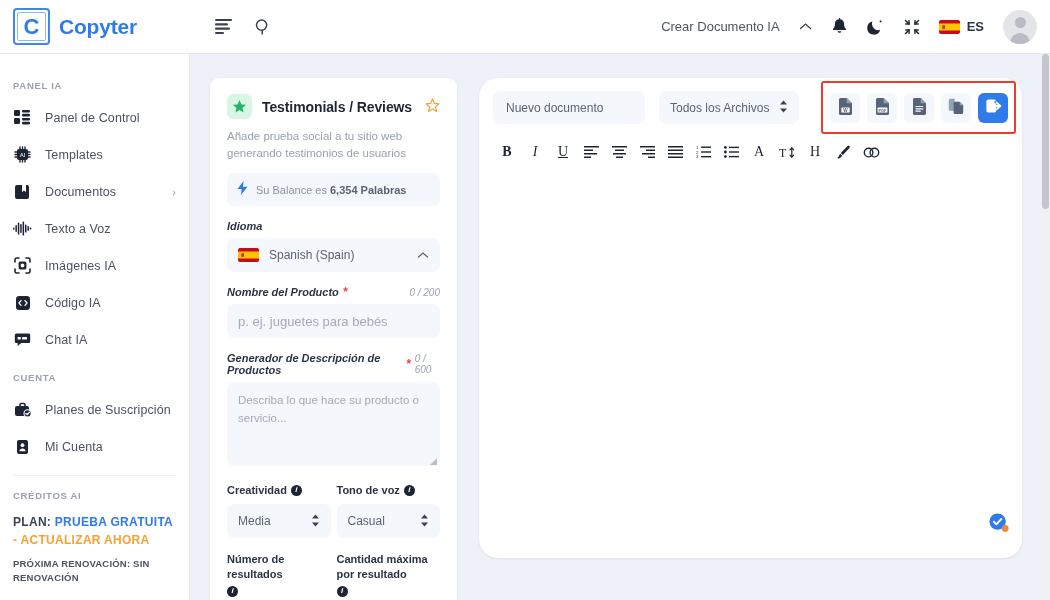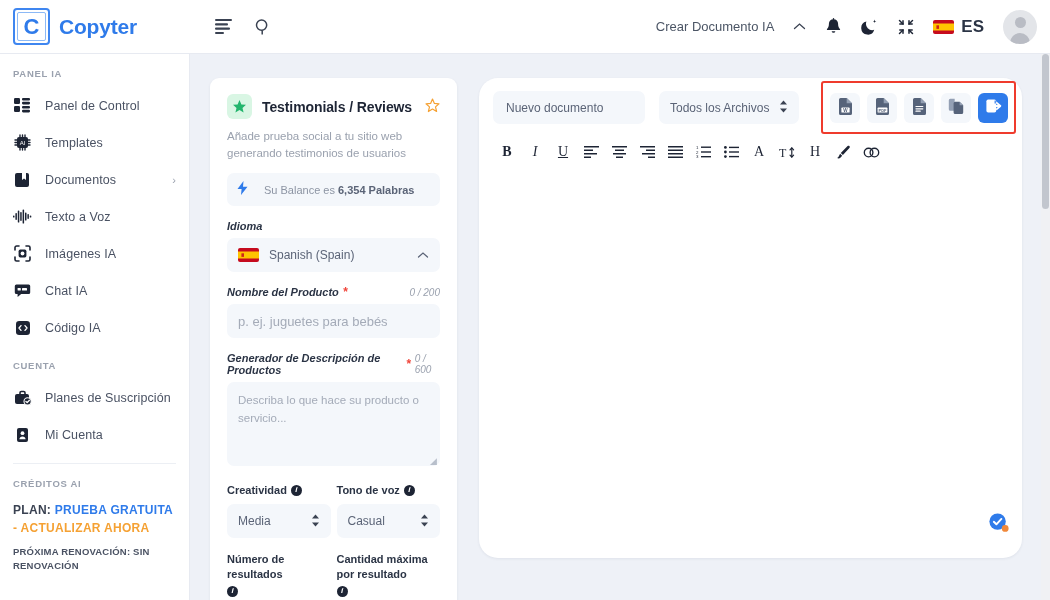--- a/index.html
+++ b/index.html
@@ -28,38 +28,38 @@
   .logo-letter { font-size:22px; font-weight:700; color:#2f7bea; line-height:1; position:relative; z-index:1; }
   .brand-name { font-size:21px; font-weight:700; color:#2f7bea; letter-spacing:-.2px; }
 
   .hdr-left { display:flex; align-items:center; gap:20px; padding-left:25px; }
   .hdr-ico { color:#3a4252; display:flex; align-items:center; cursor:pointer; }
   .hdr-right { margin-left:auto; display:flex; align-items:center; gap:19px; padding-right:13px; }
   .create-doc { font-size:13px; color:#4b5565; cursor:pointer; }
   .chev-up { color:#3a4252; font-size:11px; cursor:pointer; display:flex; }
   .lang-wrap { display:flex; align-items:center; gap:7px; cursor:pointer; }
   .flag { width:21px; height:14px; border-radius:2px; overflow:hidden; display:block; flex-shrink:0; }
-  .lang-code { font-size:17px; font-weight:600; color:#2b3445; }
+  .lang-code { font-size:13px; font-weight:600; color:#2b3445; }
   .avatar {
     width:34px; height:34px; border-radius:50%; background:#e3e5e9;
     display:flex; align-items:flex-end; justify-content:center; overflow:hidden; cursor:pointer;
   }
   .av-head{ width:11px;height:11px;border-radius:50%;background:#b9bcc4; position:absolute; top:7px;}
   .av-body{ width:20px;height:11px;border-radius:11px 11px 0 0;background:#b9bcc4;}
   .avatar-in{position:relative;width:34px;height:34px;display:flex;align-items:flex-end;justify-content:center;}
 
   
   .body-row { display:flex; flex:1; min-height:0; }
 
   
   .sidebar {
     width:190px; min-width:190px; background:#fff; border-right:1px solid #e7eaf1;
     padding-top:14px; overflow:hidden;
   }
-  .side-cap { font-size:9.5px; font-weight:700; color:#9aa1ae; letter-spacing:.7px; padding:0 0 8px 13px; }
+  .side-cap { font-size:9.5px; font-weight:700; color:#9aa1ae; letter-spacing:.7px; padding:0 0 8px 13px;margin-top:12px; }
   .side-item {
     display:flex; align-items:center; gap:13px; padding:9px 13px; cursor:pointer; position:relative;
   }
   .side-ico { width:19px; height:19px; display:flex; align-items:center; justify-content:center; color:#2b3445; flex-shrink:0;}
   .side-label { font-size:12.5px; color:#4a5263; letter-spacing:.1px; }
   .side-arrow { margin-left:auto; color:#9aa1ae; font-size:11px; }
   .side-div { height:1px; background:#eceff4; margin:10px 13px 0 13px; }
   .cap-mt { margin-top:14px; }
   .credit-block { padding:4px 13px 0 13px; }
   .credit-line { font-size:12px; font-weight:700; letter-spacing:.3px; line-height:1.5; color:#3a4252; }
@@ -76,21 +76,21 @@
     padding:16px 17px 18px 17px; box-shadow:0 1px 3px rgba(30,40,70,.07);
     height:max-content;
   }
   .fc-head { display:flex; align-items:center; gap:10px; }
   .fc-badge { width:25px;height:25px;border-radius:6px;background:#d9f6e4;display:flex;align-items:center;justify-content:center;flex-shrink:0;}
   .fc-title { font-size:14px; font-weight:700; color:#1d2434; letter-spacing:-.1px;}
   .fc-star { margin-left:auto; color:#f5a133; font-size:15px; cursor:pointer; line-height:1;}
   .fc-desc { font-size:11.5px; color:#9aa1ae; line-height:1.45; margin-top:9px; }
   .balance {
     margin-top:12px; background:#f4f7fb; border-radius:7px; padding:8px 10px;
-    display:flex; align-items:center; gap:16px;
+    display:flex; align-items:center; gap:8px;
   }
   .balance-txt { font-size:11px; color:#8c94a3; }
   .balance-txt b { color:#5b6477; }
 
   .f-label { font-size:11px; font-weight:700; color:#2b3445; margin-top:14px; margin-bottom:6px; display:flex; align-items:center; gap:4px;font-style:italic;}
   .req { color:#f0453a; font-size:12px; line-height:1; }
   .counter { margin-left:auto; font-size:10px; font-weight:400; color:#9aa1ae; }
   .select-box {
     background:#f4f7fb; border-radius:7px; height:34px; display:flex; align-items:center;
     padding:0 11px; gap:10px; cursor:pointer; font-size:12px; color:#5b6477;
@@ -314,42 +314,42 @@
               </g>
               <rect x="4.6" y="4.6" width="7.8" height="7.8" rx="1.6" fill="#1d2434"></rect>
               <circle cx="8.5" cy="8.5" r="1.9" fill="#fff"></circle>
             </svg>
         </span>
         <span class="side-label">Imágenes IA</span>
       </div>
 
       <div class="side-item">
         <span class="side-ico">
+          <svg width="16" height="16" viewBox="0 0 16 16">
+              <rect x="1" y="1" width="14" height="14" rx="3.2" fill="#1d2434"></rect>
+              <g stroke="#fff" stroke-width="1.3" fill="none" stroke-linecap="round" stroke-linejoin="round">
+                <polyline points="6,5.6 4,8 6,10.4"></polyline>
+                <polyline points="10,5.6 12,8 10,10.4"></polyline>
+              </g>
+            </svg>
+        </span>
+        <span class="side-label">Código IA</span>
+      </div>
+
+      <div class="side-item">
+        <span class="side-ico">
           <svg width="17" height="16" viewBox="0 0 17 16">
               <path d="M2.4 1.5h12.2a1.6 1.6 0 0 1 1.6 1.6v6.4a1.6 1.6 0 0 1-1.6 1.6H7.2l-3.6 3v-3H2.4A1.6 1.6 0 0 1 .8 9.5V3.1a1.6 1.6 0 0 1 1.6-1.6z" fill="#1d2434"></path>
               <g fill="#fff">
                 <rect x="3.6" y="5" width="3.2" height="2.6" rx=".6"></rect>
                 <rect x="8" y="5" width="5" height="2.6" rx=".6"></rect>
               </g>
             </svg>
         </span>
         <span class="side-label">Chat IA</span>
-      </div>
-
-      <div class="side-item">
-        <span class="side-ico">
-          <svg width="16" height="16" viewBox="0 0 16 16">
-              <rect x="1" y="1" width="14" height="14" rx="3.2" fill="#1d2434"></rect>
-              <g stroke="#fff" stroke-width="1.3" fill="none" stroke-linecap="round" stroke-linejoin="round">
-                <polyline points="6,5.6 4,8 6,10.4"></polyline>
-                <polyline points="10,5.6 12,8 10,10.4"></polyline>
-              </g>
-            </svg>
-        </span>
-        <span class="side-label">Código IA</span>
       </div>
 
       <div class="side-cap cap-mt">CUENTA</div>
 
       <div class="side-item">
         <span class="side-ico">
           <svg width="18" height="16" viewBox="0 0 18 16">
               <rect x="1" y="4" width="14" height="10" rx="2" fill="#1d2434"></rect>
               <path d="M6 4V2.8A1.3 1.3 0 0 1 7.3 1.5h2.4A1.3 1.3 0 0 1 11 2.8V4" fill="none" stroke="#1d2434" stroke-width="1.6"></path>
               <circle cx="13.6" cy="11.4" r="3.6" fill="#1d2434" stroke="#fff" stroke-width="1.1"></circle>

